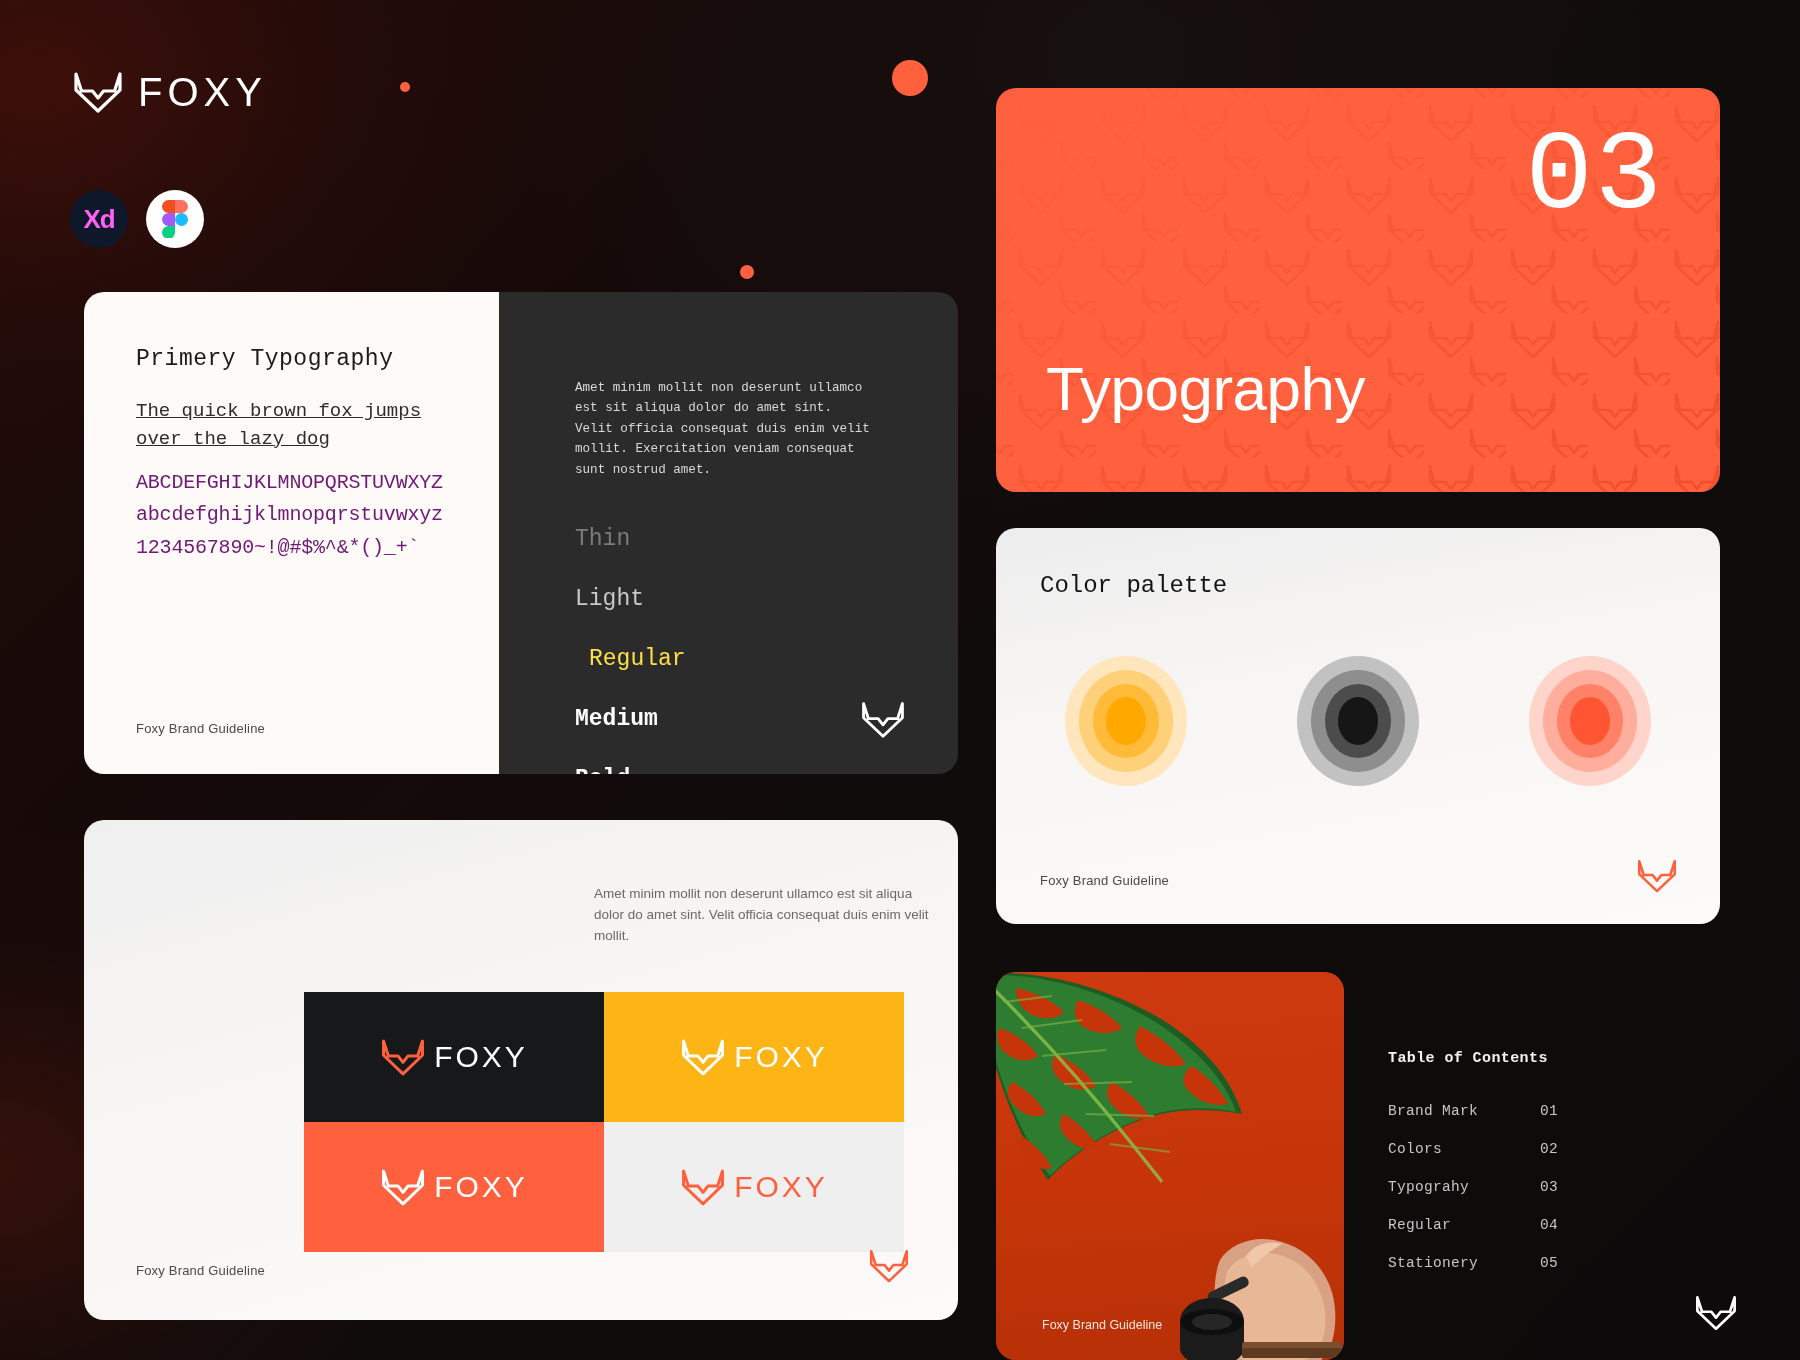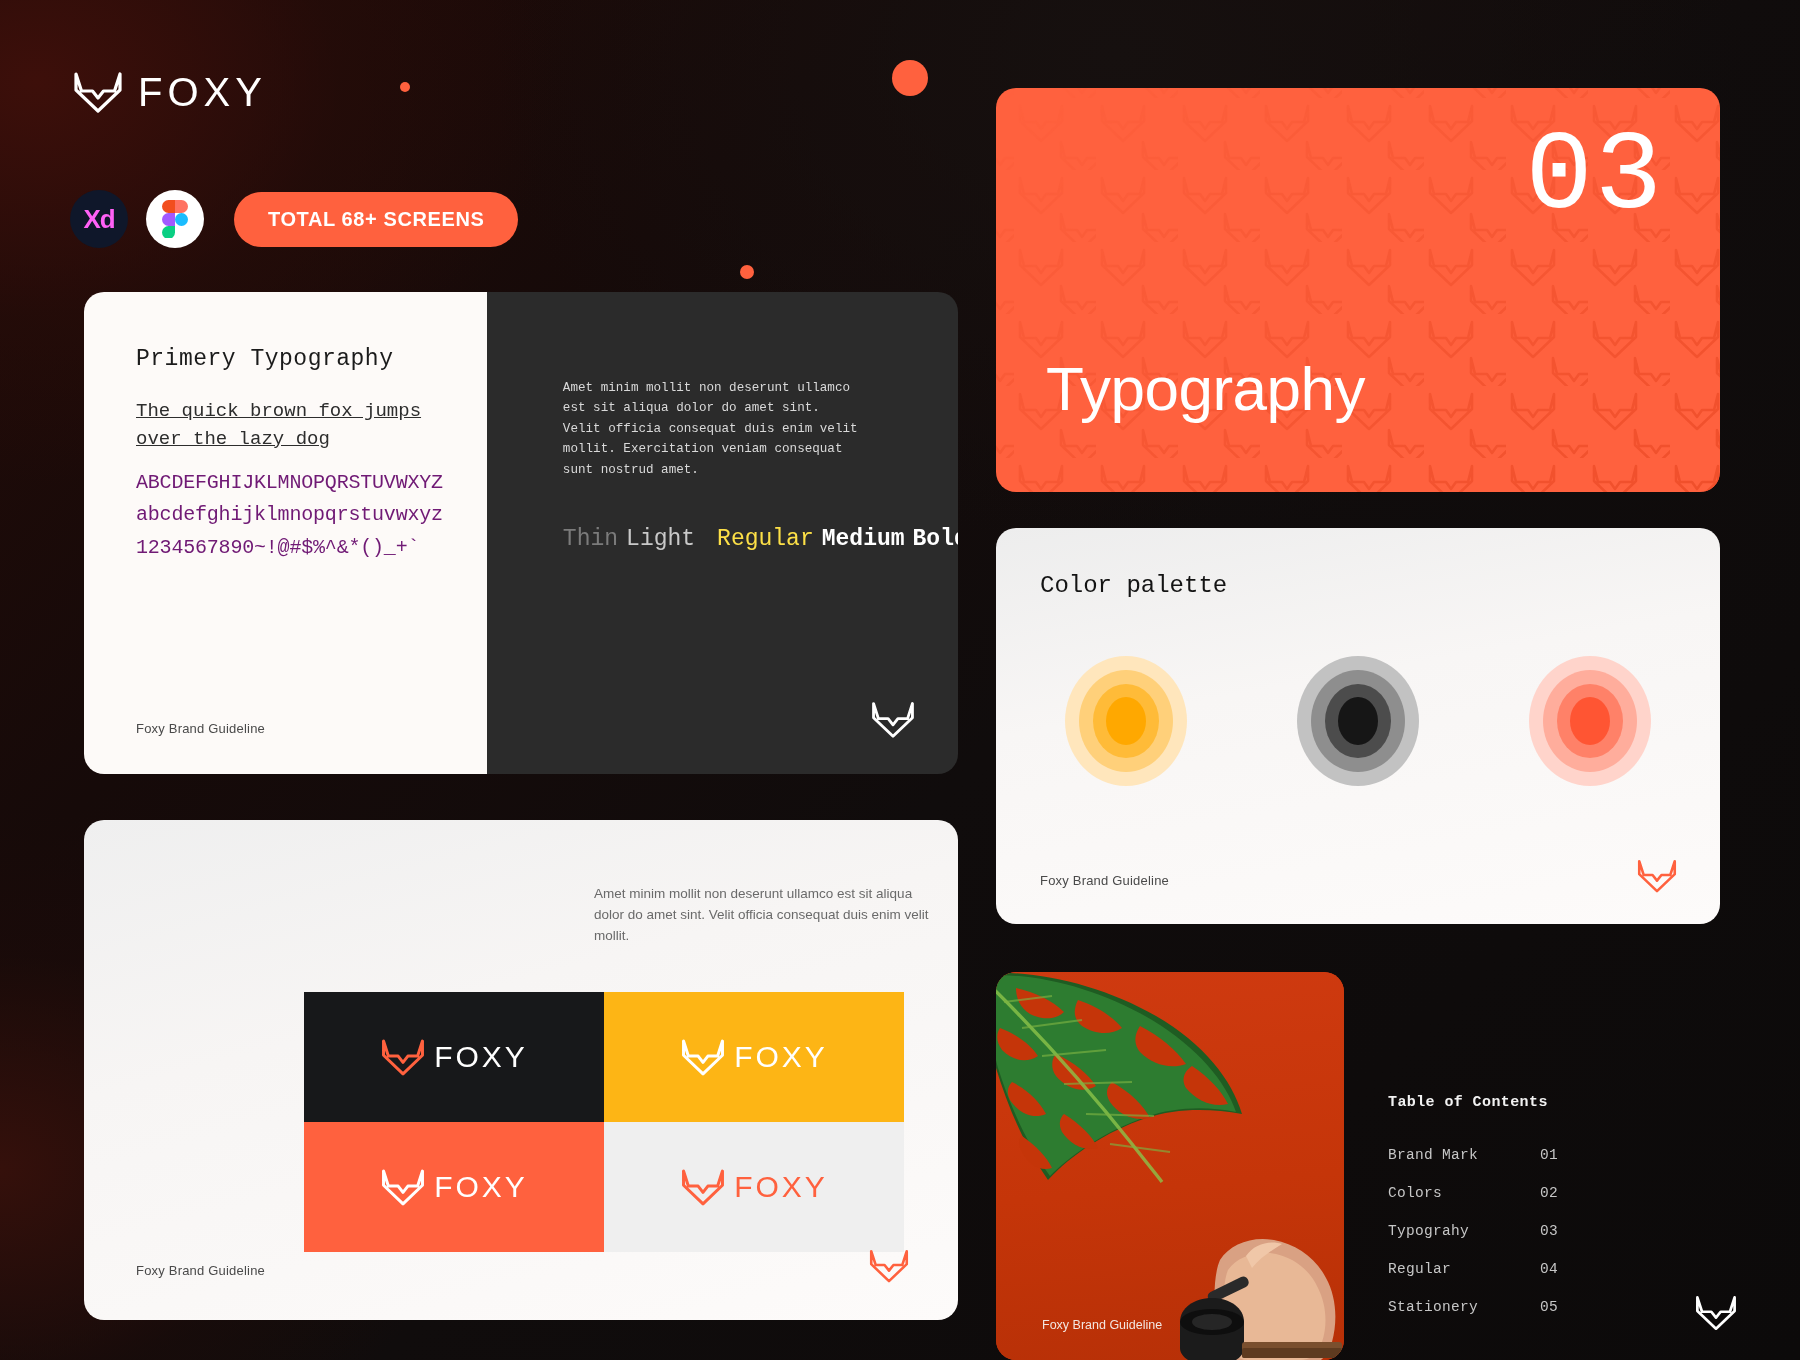--- a/index.html
+++ b/index.html
@@ -48,21 +48,21 @@
   #typo-card { left:84px; top:292px; width:874px; height:482px; display:flex; }
   .typo-left { width:415px; background:#FDFAF8; padding:54px 44px 0 52px; position:relative; }
   .typo-kicker { font-family:"Liberation Mono", monospace; font-size:23px; color:#1b1b1b; letter-spacing:.5px; }
   .typo-name { font-family:"Liberation Mono", monospace; font-size:38px; color:#111; margin-top:56px; letter-spacing:-.5px; }
   .typo-pangram { font-family:"Liberation Mono", monospace; font-size:19px; color:#2d2d2d; margin-top:26px; line-height:1.45;text-decoration:underline; }
   .typo-glyphs { font-family:"Liberation Mono", monospace; font-size:20px; color:#701a75; margin-top:14px; line-height:1.62; letter-spacing:-.2px; }
   .typo-left .card-footer { left:52px; bottom:38px; }
 
   .typo-right { flex:1; background:#2B2B2B; padding:86px 0 0 76px; position:relative; }
   .typo-para { font-family:"Liberation Mono", monospace; font-size:12.6px; color:#D9D9D9; line-height:1.62; width:300px; }
-  .weights { margin-top:48px; display:flex; flex-direction:row; gap:8px; }
+  .weights { margin-top:48px; display:flex; flex-direction:column; gap:37px; }
   .weight { font-family:"Liberation Mono", monospace; font-size:23px; line-height:1; }
   .w-thin   { color:#7b7b7b; font-weight:300; }
   .w-light  { color:#c9c9c9; font-weight:300; }
   .w-reg    { color:#fde047;    font-weight:400;margin-left:14px; }
   .w-med    { color:#fff;    font-weight:700; }
   .w-bold   { color:#fff;    font-weight:700; }
   .typo-right .card-foxmark { right:52px; bottom:34px; width:46px; height:40px; }
 
   
   #bglogo-card { left:84px; top:820px; width:874px; height:500px;
@@ -111,21 +111,21 @@
   #photo-card { left:996px; top:972px; width:348px; height:388px; background:#C4360F; }
   .photo-bg { position:absolute; inset:0;
     background:linear-gradient(175deg,#CF3A10 0%,#C53509 55%,#B73007 100%); }
   .leaf-svg { position:absolute; left:-36px; top:-14px; width:330px; height:250px; }
   .hand-svg { position:absolute; right:-10px; bottom:-6px; width:230px; height:170px; }
   .photo-footer { position:absolute; left:46px; bottom:28px; font-size:12.5px; color:#F3E6E1; }
 
   
   .toc { position:absolute; left:1388px; top:1050px; width:300px; }
   .toc-title { font-family:"Liberation Mono", monospace; font-size:15px; font-weight:700;
-               color:#F2F2F2; letter-spacing:.4px; margin-bottom:36px;margin-top:44px; }
+               color:#F2F2F2; letter-spacing:.4px; margin-bottom:36px; }
   .toc-row { display:flex; align-items:baseline; margin-bottom:22px; }
   .toc-label { font-family:"Liberation Mono", monospace; font-size:14.5px; color:#C6C6C6;
                width:152px; letter-spacing:.3px; }
   .toc-num { font-family:"Liberation Mono", monospace; font-size:14.5px; color:#C6C6C6; letter-spacing:.3px; }
   .corner-fox { position:absolute; right:62px; bottom:28px; width:44px; height:38px; }
 </style>
 </head>
 <body>
 
 <div class="stage"></div>
@@ -149,21 +149,20 @@
   </div>
   <div class="app-chip figma">
     <svg width="26" height="38" viewBox="0 0 26 38">
       <path d="M13 0H6.5a6.5 6.5 0 000 13H13V0z" fill="#F24E1E"></path>
       <path d="M13 0h6.5a6.5 6.5 0 010 13H13V0z" fill="#FF7262"></path>
       <path d="M13 13H6.5a6.5 6.5 0 000 13H13V13z" fill="#A259FF"></path>
       <circle cx="19.5" cy="19.5" r="6.5" fill="#1ABCFE"></circle>
       <path d="M13 26H6.5a6.5 6.5 0 106.5 6.5V26z" fill="#0ACF83"></path>
     </svg>
   </div>
-  <button class="cta">TOTAL 68+ SCREENS</button>
 </div>
 
 <div class="card" id="typo-card">
   <div class="typo-left">
     <div class="typo-kicker">Primery Typography</div>
     <div class="typo-pangram">The quick brown fox jumps over the lazy dog</div>
     <div class="typo-glyphs">
       <div>ABCDEFGHIJKLMNOPQRSTUVWXYZ</div>
       <div>abcdefghijklmnopqrstuvwxyz</div>
       <div>1234567890~!@#$%^&amp;*()_+`</div>

